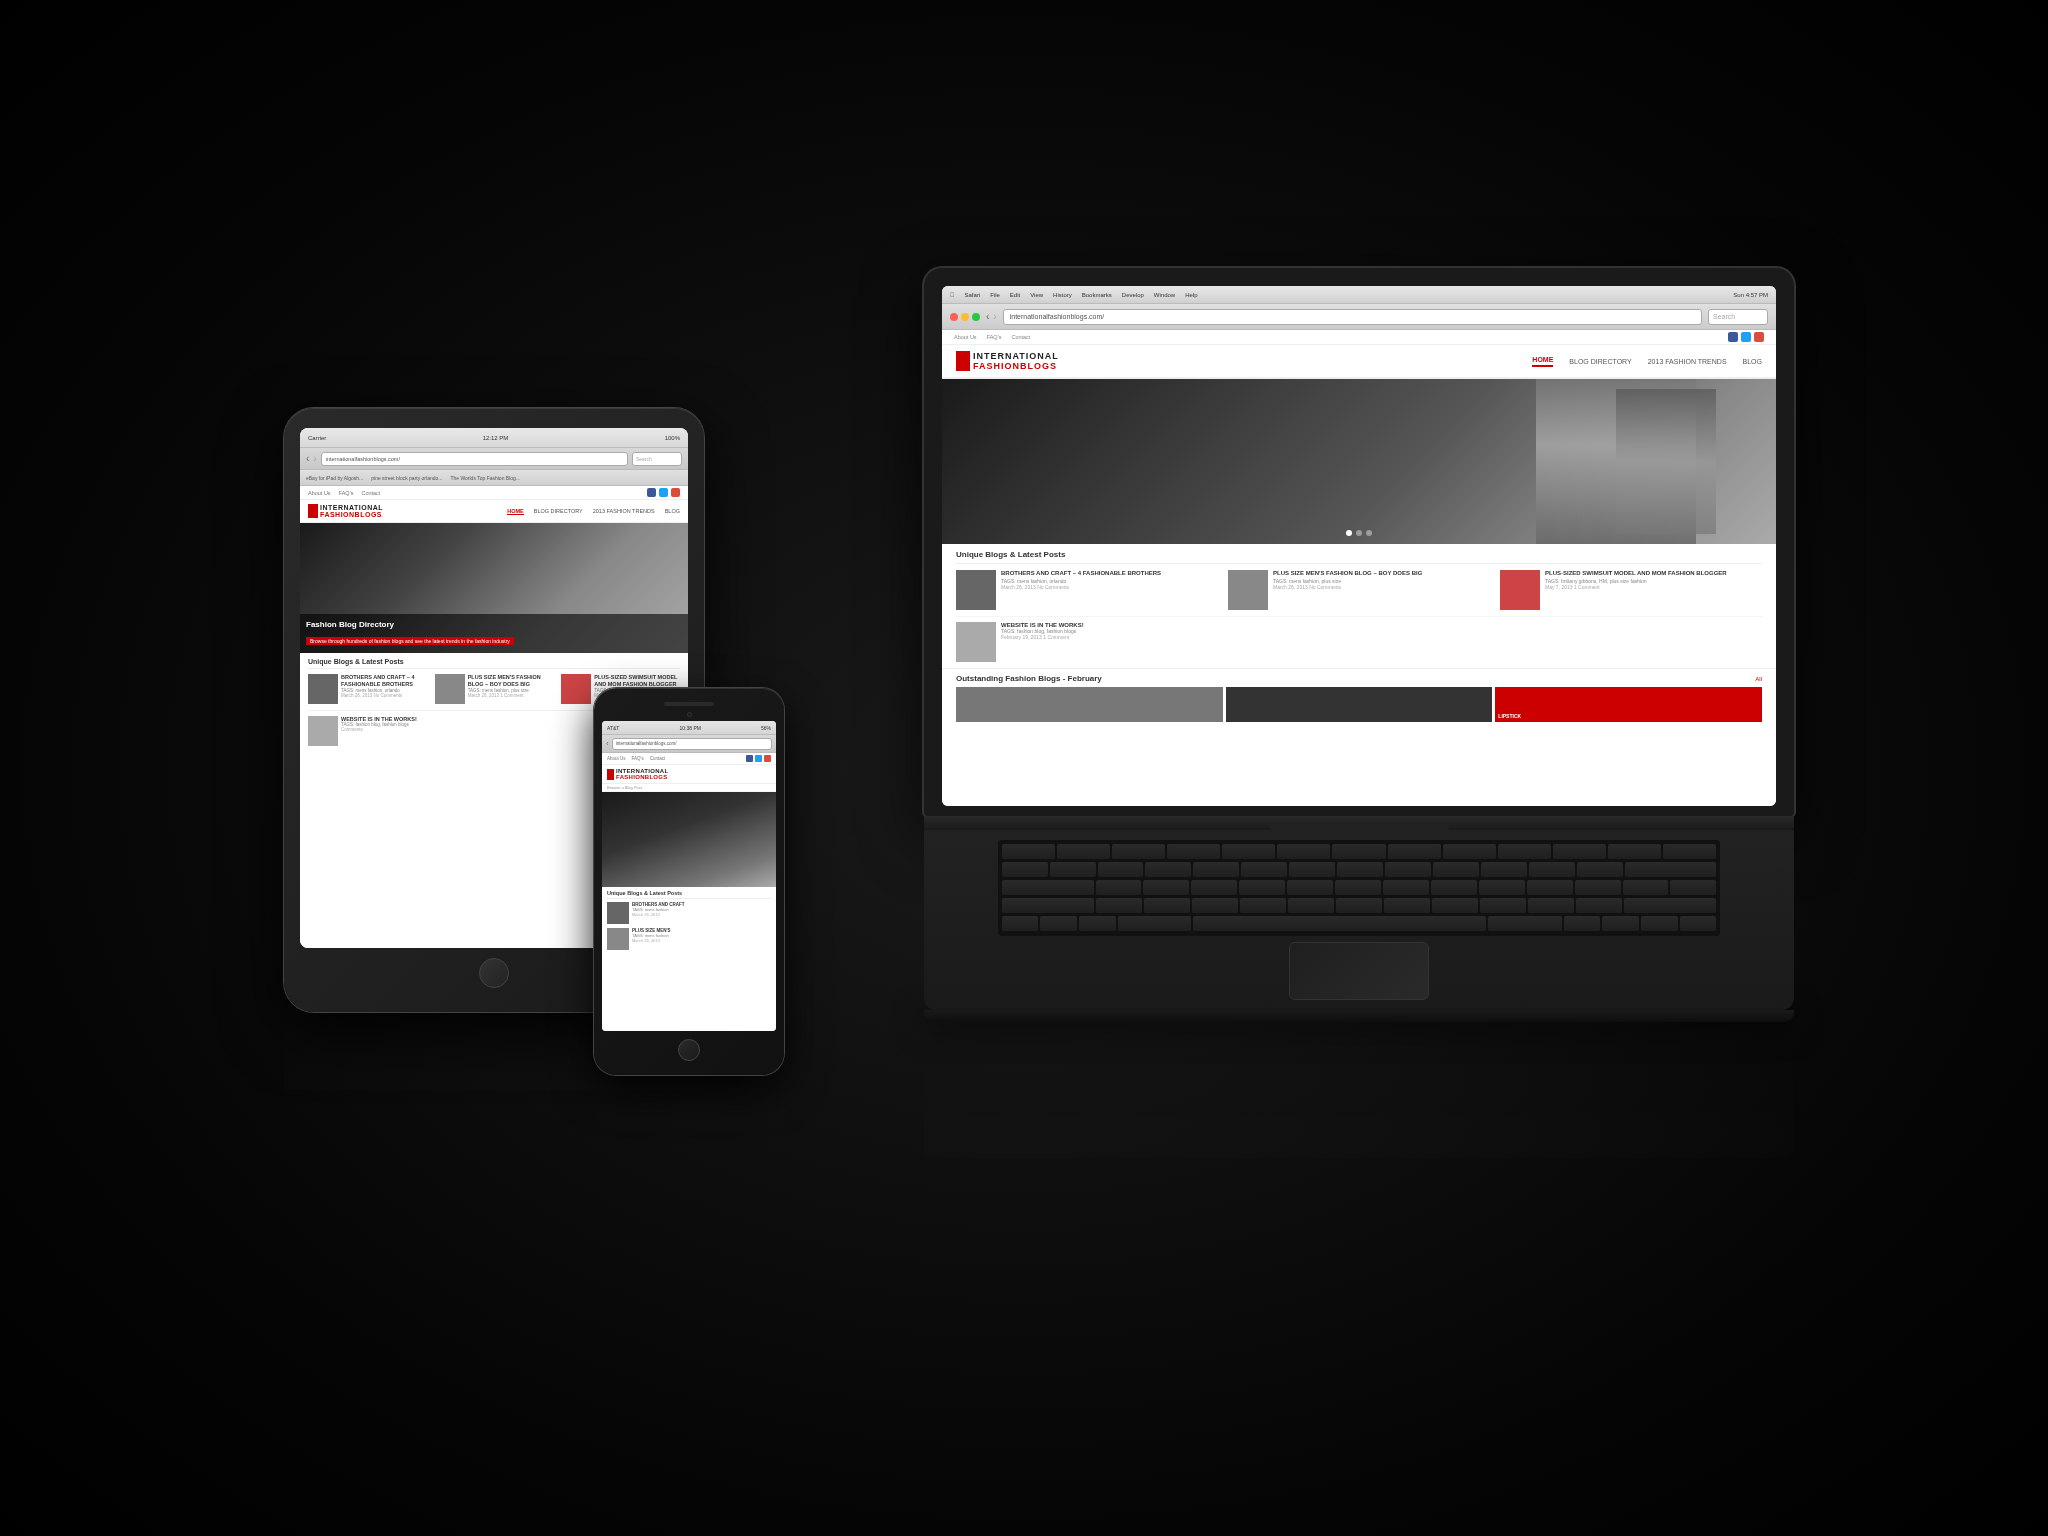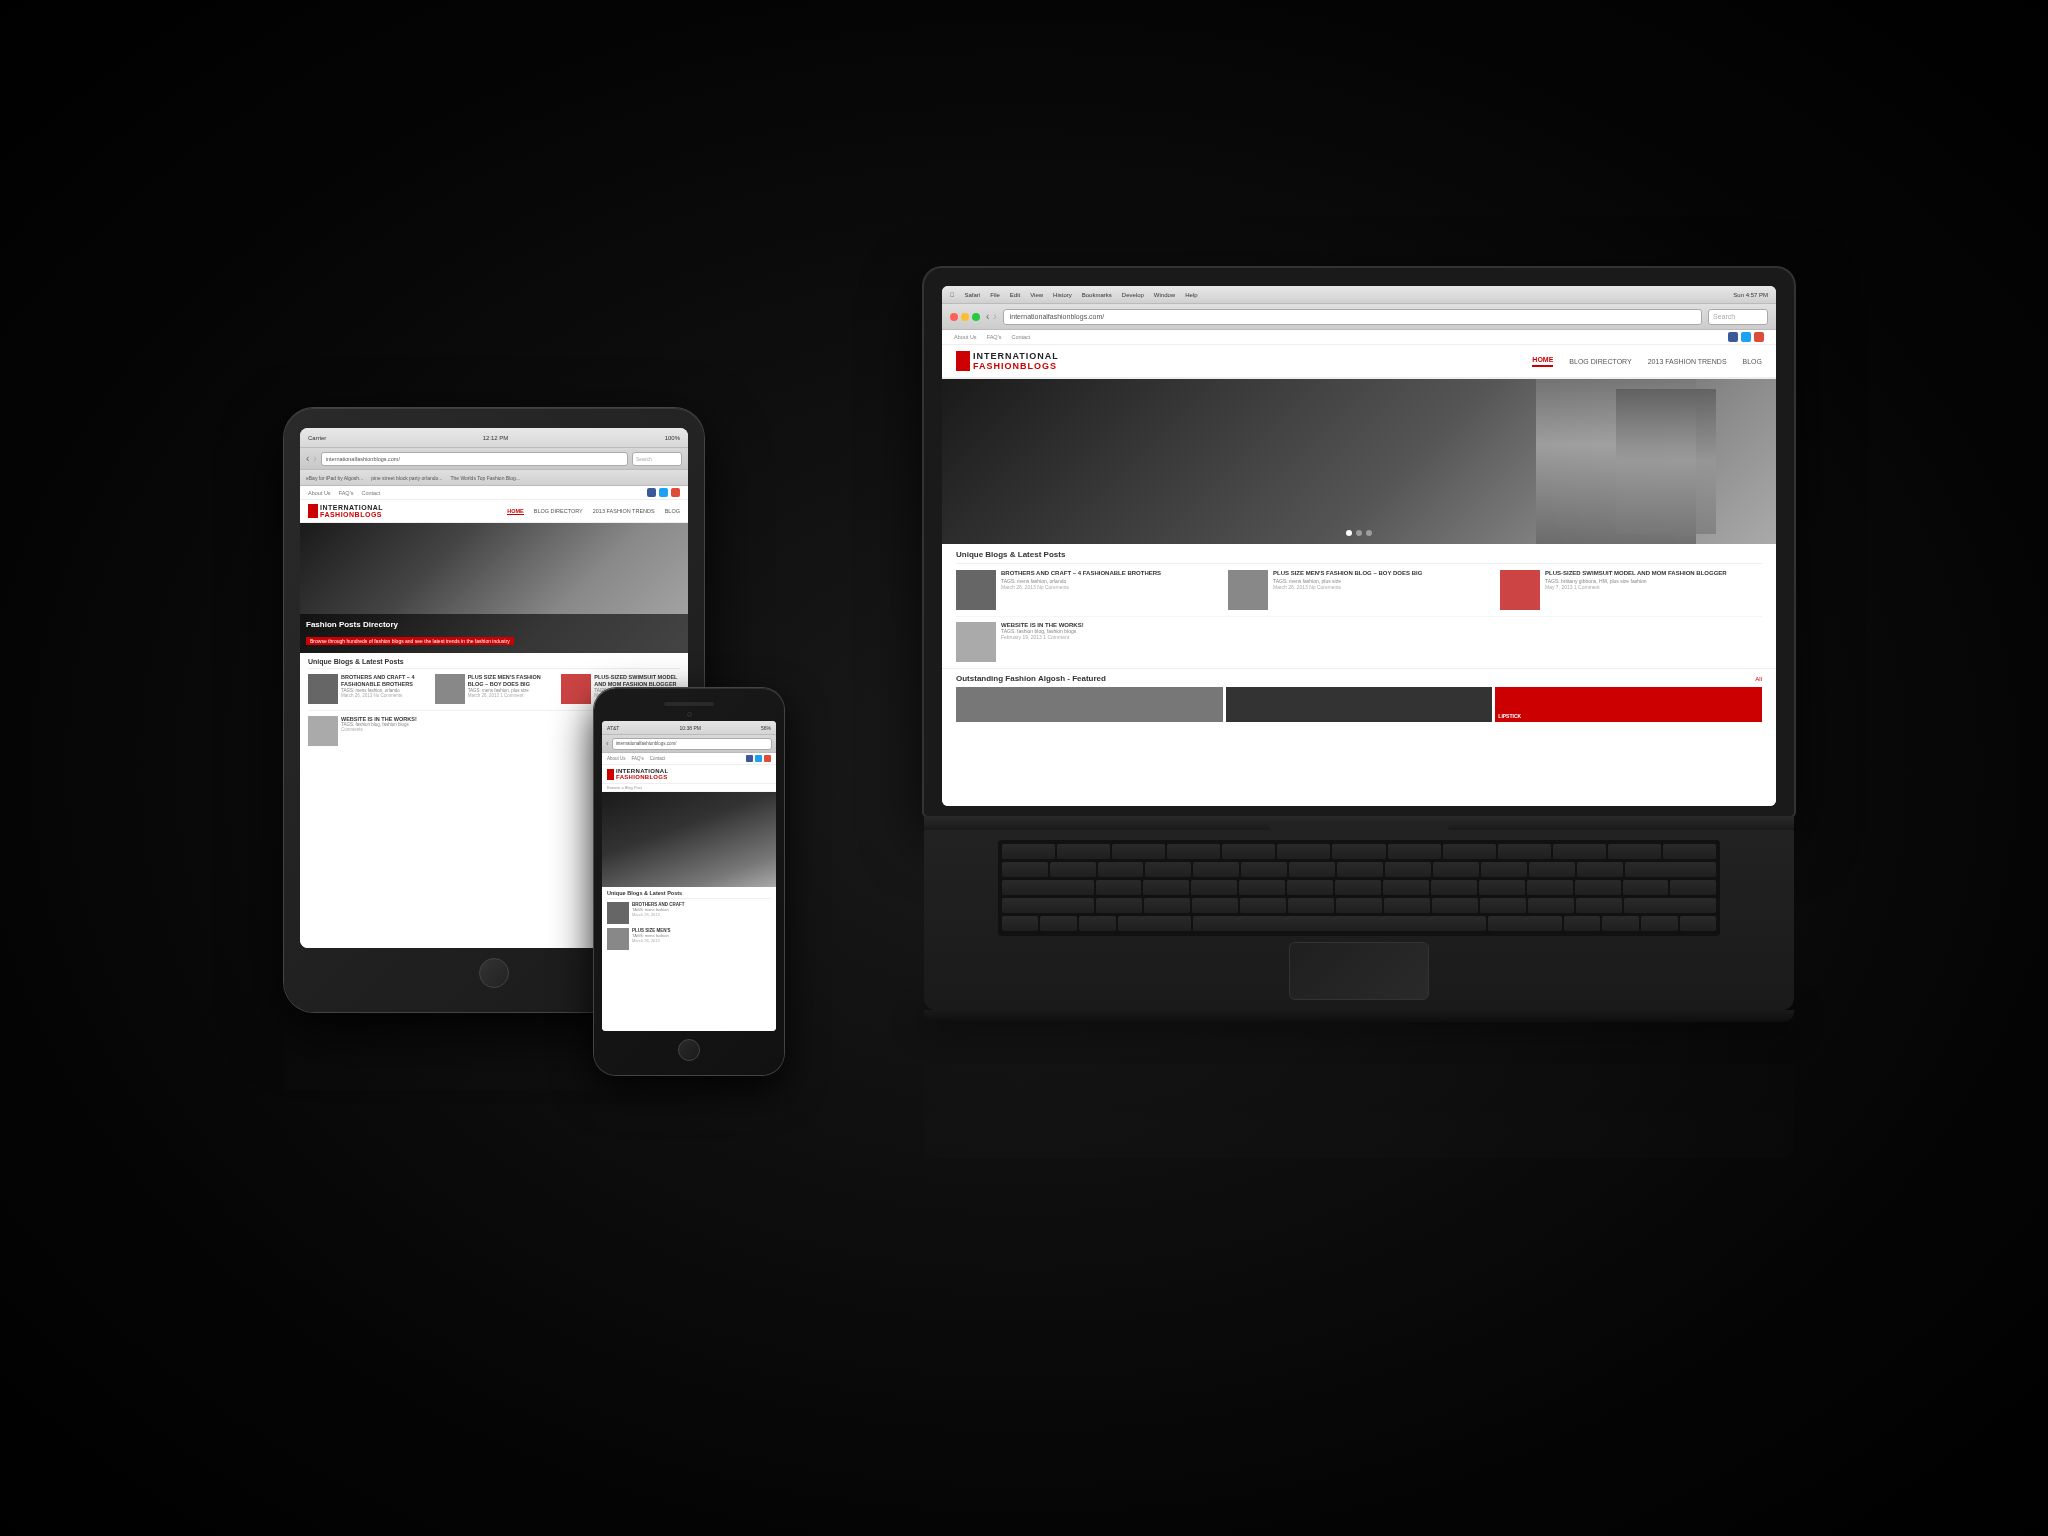--- a/index.html
+++ b/index.html
@@ -339,21 +339,21 @@
                 <div>
                   <div style="font-size:6px; font-weight:bold; color:#333;">WEBSITE IS IN THE WORKS!</div>
                   <div style="font-size:5px; color:#888;">TAGS: fashion blog, fashion blogs</div>
                   <div style="font-size:5px; color:#aaa;">February 19, 2013 1 Comment</div>
                 </div>
               </div>
             </div>
 
             <div style="padding:5px 14px; background:white;">
               <div style="display:flex; justify-content:space-between; align-items:center; margin-bottom:4px;">
-                <div style="font-size:8px; font-weight:bold; color:#333;">Outstanding Fashion Algosh - Featured</div>
+                <div style="font-size:8px; font-weight:bold; color:#333;">Outstanding Fashion Blogs - February</div>
                 <div style="font-size:6px; color:#cc0000;">All</div>
               </div>
               <div style="display:flex; gap:3px; height:35px;">
                 <div style="flex:1; background:#777; position:relative;"></div>
                 <div style="flex:1; background:#333; position:relative;"></div>
                 <div style="flex:1; background:#cc0000; position:relative;">
                   <div style="position:absolute; bottom:3px; left:3px; font-size:5px; color:white; font-weight:bold;">LIPSTICK</div>
                 </div>
               </div>
             </div>
@@ -502,21 +502,21 @@
                 <span style="font-size:5.5px; color:#cc0000; border-bottom:1px solid #cc0000; font-weight:bold;">HOME</span>
                 <span style="font-size:5.5px; color:#555;">BLOG DIRECTORY</span>
                 <span style="font-size:5.5px; color:#555;">2013 FASHION TRENDS</span>
                 <span style="font-size:5.5px; color:#555;">BLOG</span>
               </div>
             </div>
 
             <div style="height:130px; background:#333; position:relative; overflow:hidden;">
               <div style="position:absolute; inset:0; background:linear-gradient(135deg, #1a1a1a, #444, #888, #aaa);"></div>
               <div style="position:absolute; bottom:0; left:0; right:0; padding:6px; background:rgba(0,0,0,0.6);">
-                <div style="color:white; font-size:8px; font-weight:bold;">Fashion Posts Directory</div>
+                <div style="color:white; font-size:8px; font-weight:bold;">Fashion Blog Directory</div>
                 <div style="background:#cc0000; color:white; font-size:5px; padding:1px 4px; display:inline-block; margin-top:2px;">Browse through hundreds of fashion blogs and see the latest trends in the fashion industry</div>
               </div>
             </div>
 
             <div style="padding:5px 8px; flex:1; overflow:hidden;">
               <div style="font-size:7px; font-weight:bold; color:#333; border-bottom:1px solid #eee; padding-bottom:3px; margin-bottom:5px;">Unique Blogs &amp; Latest Posts</div>
               <div style="display:flex; gap:8px;">
 
                 <div style="display:flex; gap:3px; flex:1;">
                   <div style="width:30px; height:30px; background:#666; flex-shrink:0;"></div>

